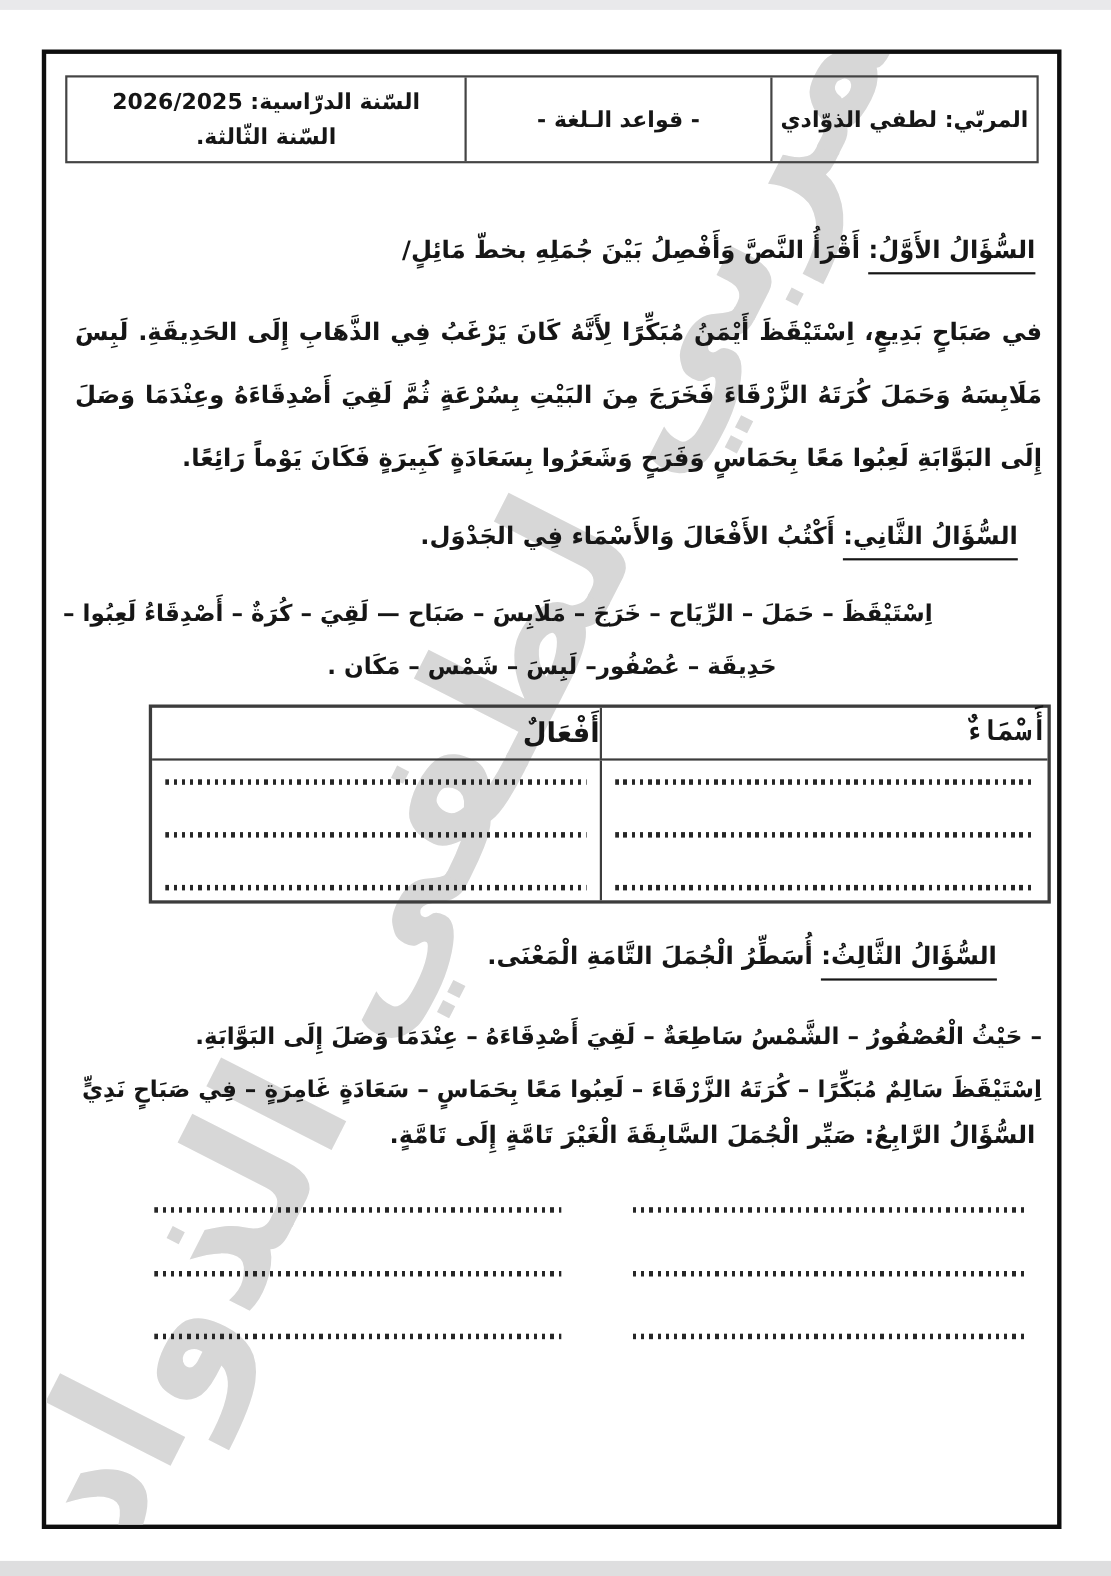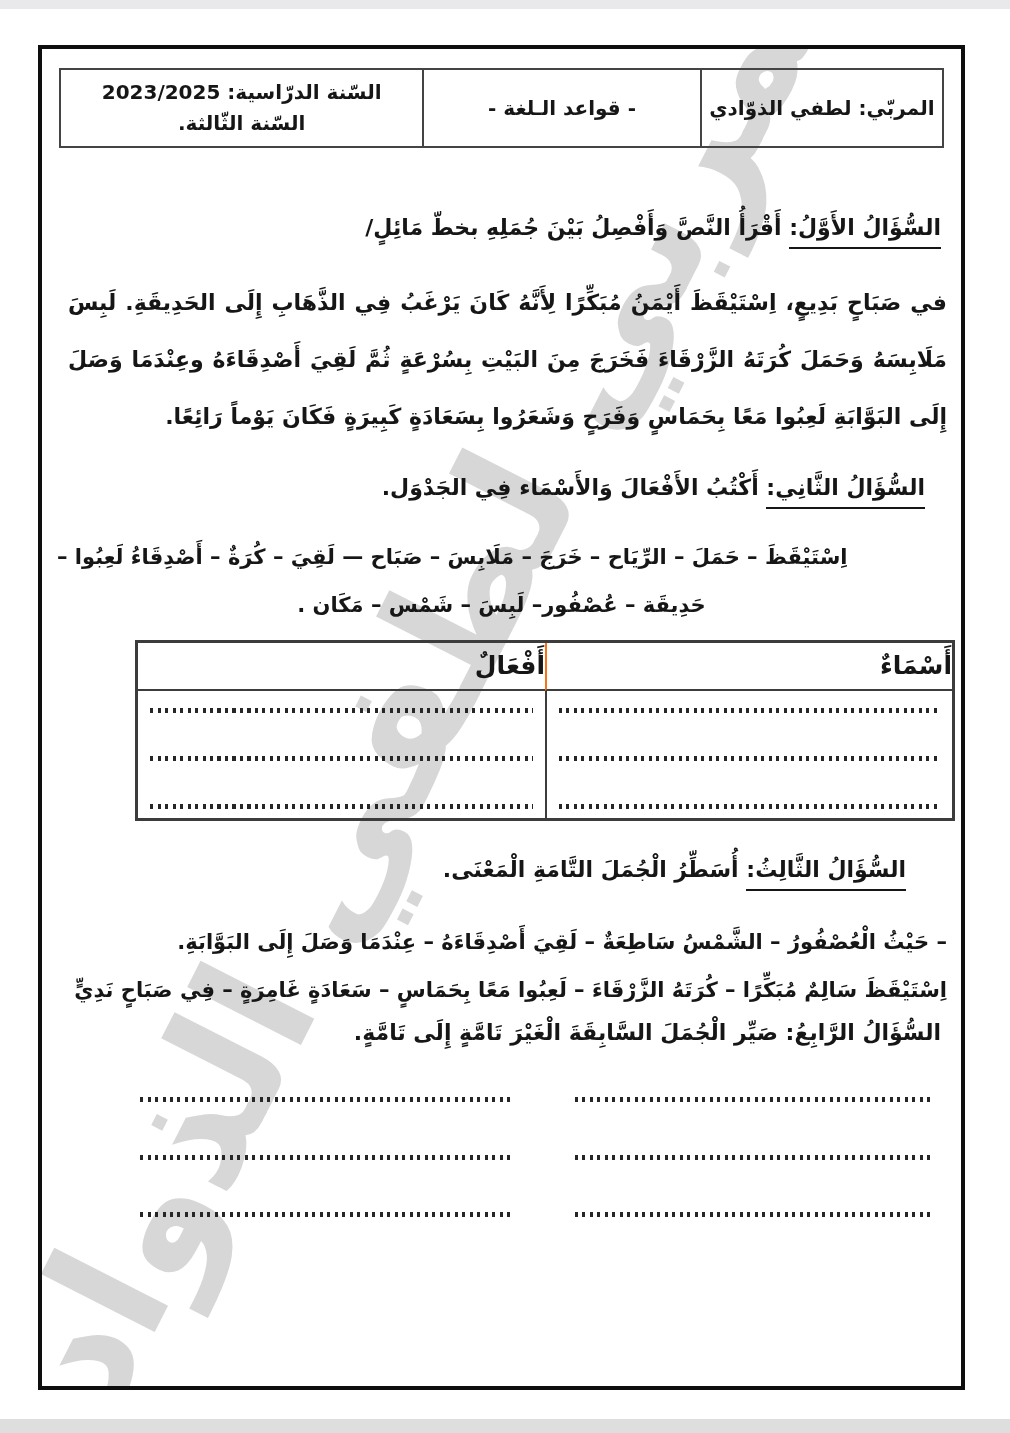--- a/index.html
+++ b/index.html
@@ -89,21 +89,21 @@
     border: 3px solid #3c3c3c;
     display: grid;
     grid-template-columns: 1fr 1fr;
     background: transparent;
   }
   .nv-th {
     height: 46px; line-height: 46px;
     text-align: right; font-size: 25px;
     border-bottom: 2px solid #3c3c3c;
   }
-  .nv-th.first { border-left: 2px solid #f97316; }
+  .nv-th.first { border-left: 2px solid #404040; font-family: Liberation Mono, monospace; }
   .nv-td { padding: 17px 12px 9px 12px; }
   .nv-td.first { border-left: 2px solid #3c3c3c; }
   .dots {
     height: 5px;
     background-image: repeating-linear-gradient(90deg, #262626 0 3px, transparent 3px 7.5px);
   }
   .nv-td .dots { margin-bottom: 43px; }
   .nv-td .dots:last-child { margin-bottom: 0; }
 
   .q3-list {
@@ -131,21 +131,21 @@
   <div class="layer">
 
     <div class="header-table">
       <div class="header-cell">
         <div>المربّي: لطفي الذوّادي</div>
       </div>
       <div class="header-cell">
         <div>- قواعد الـلغة -</div>
       </div>
       <div class="header-cell">
-        <div>السّنة الدرّاسية: 2023/2025</div>
+        <div>السّنة الدرّاسية: 2026/2025</div>
         <div>السّنة الثّالثة.</div>
       </div>
     </div>
 
     <div class="q-heading" style="top:164px; right:20px;">
       <span class="q-label">السُّؤَالُ الأَوَّلُ:</span><span> أَقْرَأُ النَّصَّ وَأَفْصِلُ بَيْنَ جُمَلِهِ بخطّ مَائِلٍ/</span>
     </div>
 
     <div class="passage">في صَبَاحٍ بَدِيعٍ، اِسْتَيْقَظَ أَيْمَنُ مُبَكِّرًا لِأَنَّهُ كَانَ يَرْغَبُ فِي الذَّهَابِ إِلَى الحَدِيقَةِ. لَبِسَ مَلَابِسَهُ وَحَمَلَ كُرَتَهُ الزَّرْقَاءَ فَخَرَجَ مِنَ البَيْتِ بِسُرْعَةٍ ثُمَّ لَقِيَ أَصْدِقَاءَهُ وعِنْدَمَا وَصَلَ إِلَى البَوَّابَةِ لَعِبُوا مَعًا بِحَمَاسٍ وَفَرَحٍ وَشَعَرُوا بِسَعَادَةٍ كَبِيرَةٍ فَكَانَ يَوْماً رَائِعًا.</div>
 

